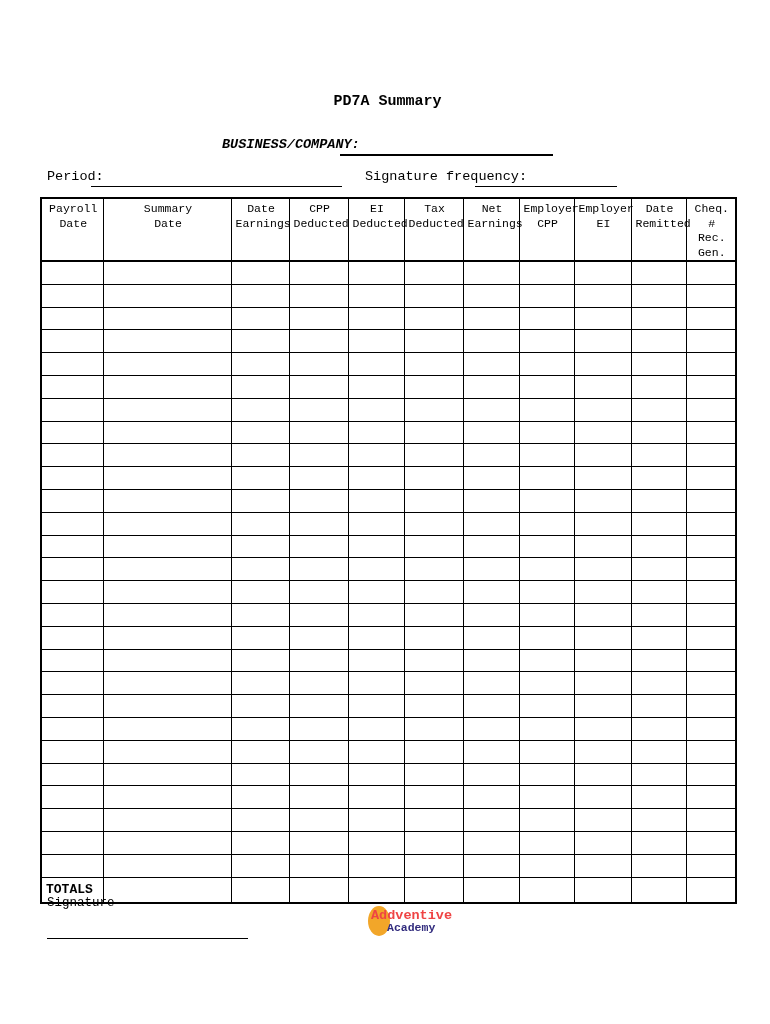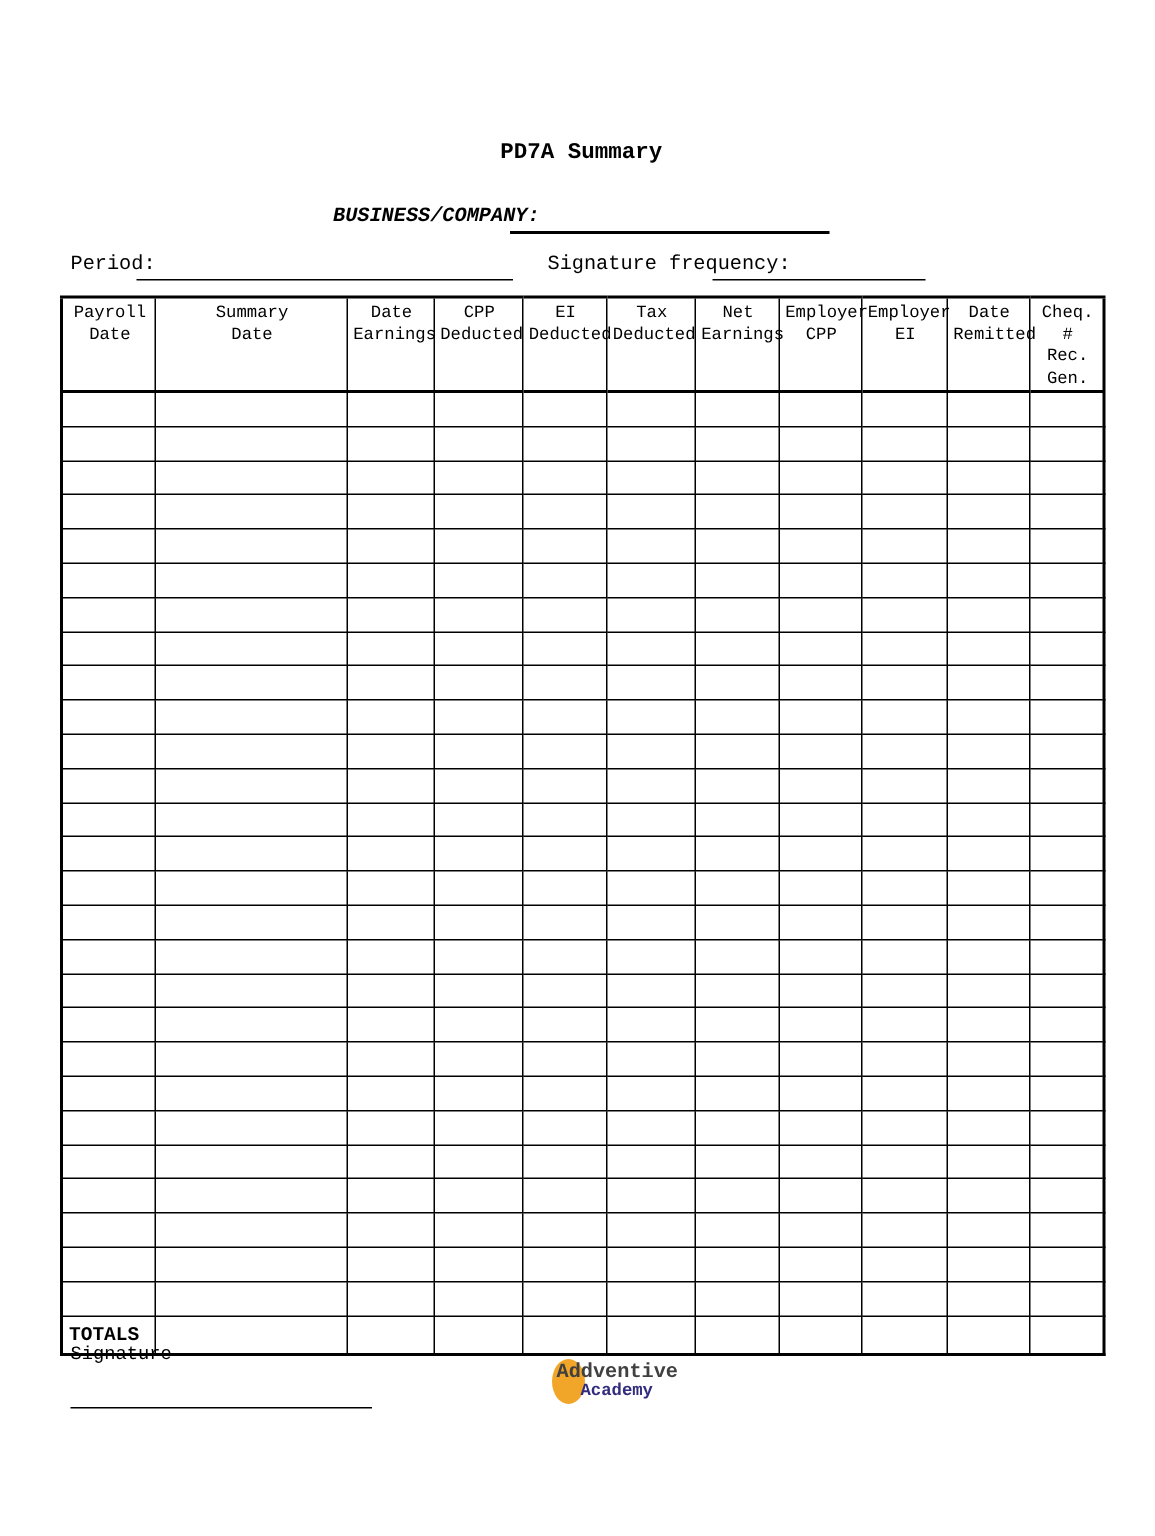--- a/index.html
+++ b/index.html
@@ -554,20 +554,20 @@
           <td></td>
           <td></td>
           <td></td>
           <td></td>
         </tr>
     </tfoot>
   </table>
 
   <div>
     <div class="logo-ellipse" style="background: rgb(242, 166, 41);"></div>
-    <div class="logo-line1" style="color: #404040;">Addventive</div>
+    <div class="logo-line1" style="color: #ef4444;">Addventive</div>
     <div class="logo-line2" style="color: rgb(50, 44, 126);">Academy</div>
   </div>
 
   <div class="sig-line"></div>
   <div class="sig-label">Signature</div>
 
 </div>
 
 </body></html>

